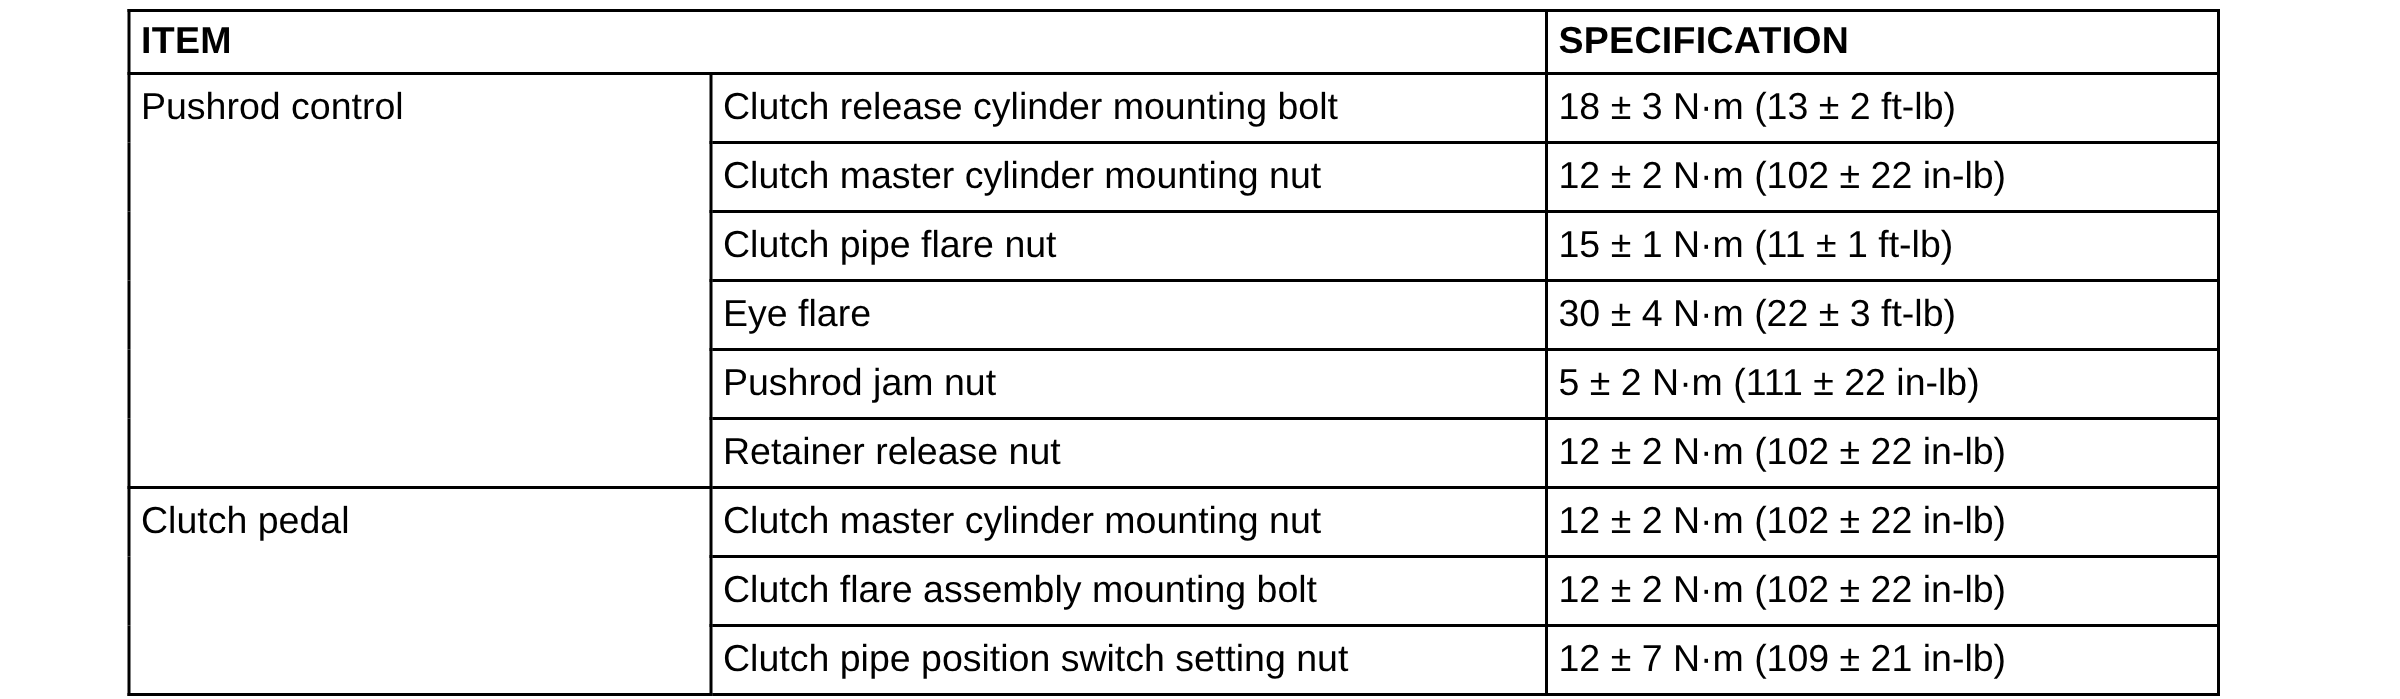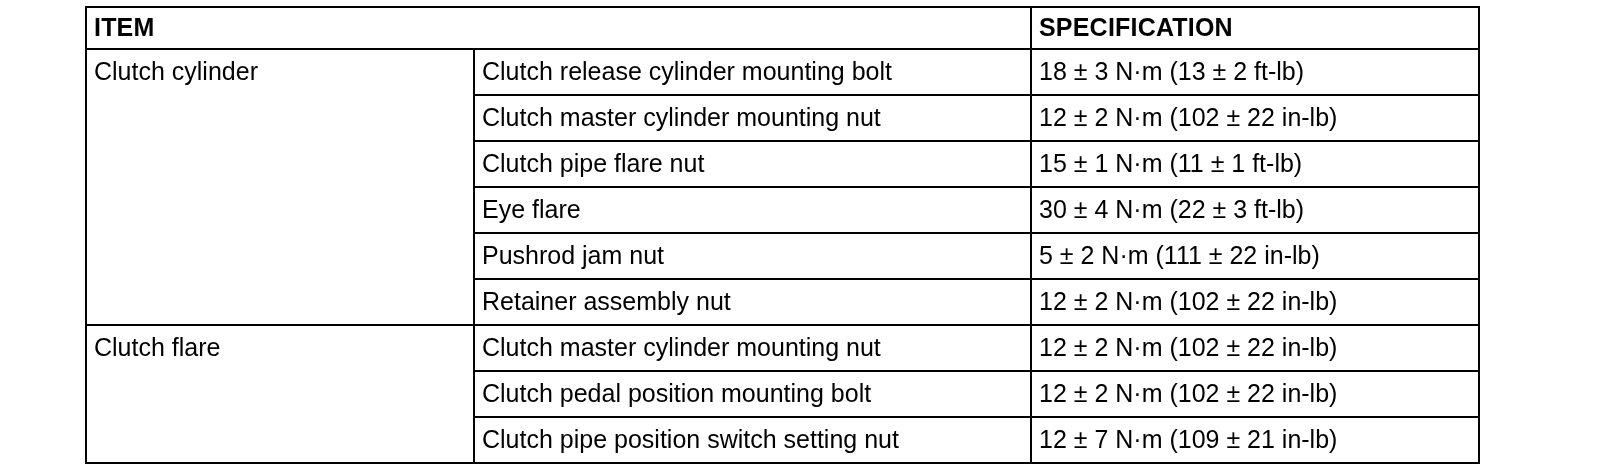--- a/index.html
+++ b/index.html
@@ -92,52 +92,52 @@
     <thead>
       <tr class="header-row">
         <th colspan="2">ITEM</th>
         <th>SPECIFICATION</th>
       </tr>
     </thead>
 
     <tbody>
 
       <tr class="data-row">
-        <td class="group-cell" rowspan="6">Clutch cylinder</td>
+        <td class="group-cell" rowspan="6">Pushrod control</td>
         <td class="item-cell">Clutch release cylinder mounting bolt</td>
         <td class="spec-cell">18 ± 3 N·m (13 ± 2 ft-lb)</td>
       </tr>
       <tr class="data-row">
         <td class="item-cell">Clutch master cylinder mounting nut</td>
         <td class="spec-cell">12 ± 2 N·m (102 ± 22 in-lb)</td>
       </tr>
       <tr class="data-row">
         <td class="item-cell">Clutch pipe flare nut</td>
         <td class="spec-cell">15 ± 1 N·m (11 ± 1 ft-lb)</td>
       </tr>
       <tr class="data-row">
         <td class="item-cell">Eye flare</td>
         <td class="spec-cell">30 ± 4 N·m (22 ± 3 ft-lb)</td>
       </tr>
       <tr class="data-row">
         <td class="item-cell">Pushrod jam nut</td>
         <td class="spec-cell">5 ± 2 N·m (111 ± 22 in-lb)</td>
       </tr>
       <tr class="data-row">
-        <td class="item-cell">Retainer assembly nut</td>
+        <td class="item-cell">Retainer release nut</td>
         <td class="spec-cell">12 ± 2 N·m (102 ± 22 in-lb)</td>
       </tr>
 
       <tr class="data-row">
-        <td class="group-cell" rowspan="3">Clutch flare</td>
+        <td class="group-cell" rowspan="3">Clutch pedal</td>
         <td class="item-cell">Clutch master cylinder mounting nut</td>
         <td class="spec-cell">12 ± 2 N·m (102 ± 22 in-lb)</td>
       </tr>
       <tr class="data-row">
-        <td class="item-cell">Clutch pedal position mounting bolt</td>
+        <td class="item-cell">Clutch flare assembly mounting bolt</td>
         <td class="spec-cell">12 ± 2 N·m (102 ± 22 in-lb)</td>
       </tr>
       <tr class="data-row">
         <td class="item-cell">Clutch pipe position switch setting nut</td>
         <td class="spec-cell">12 ± 7 N·m (109 ± 21 in-lb)</td>
       </tr>
 
     </tbody>
   </table>
 

